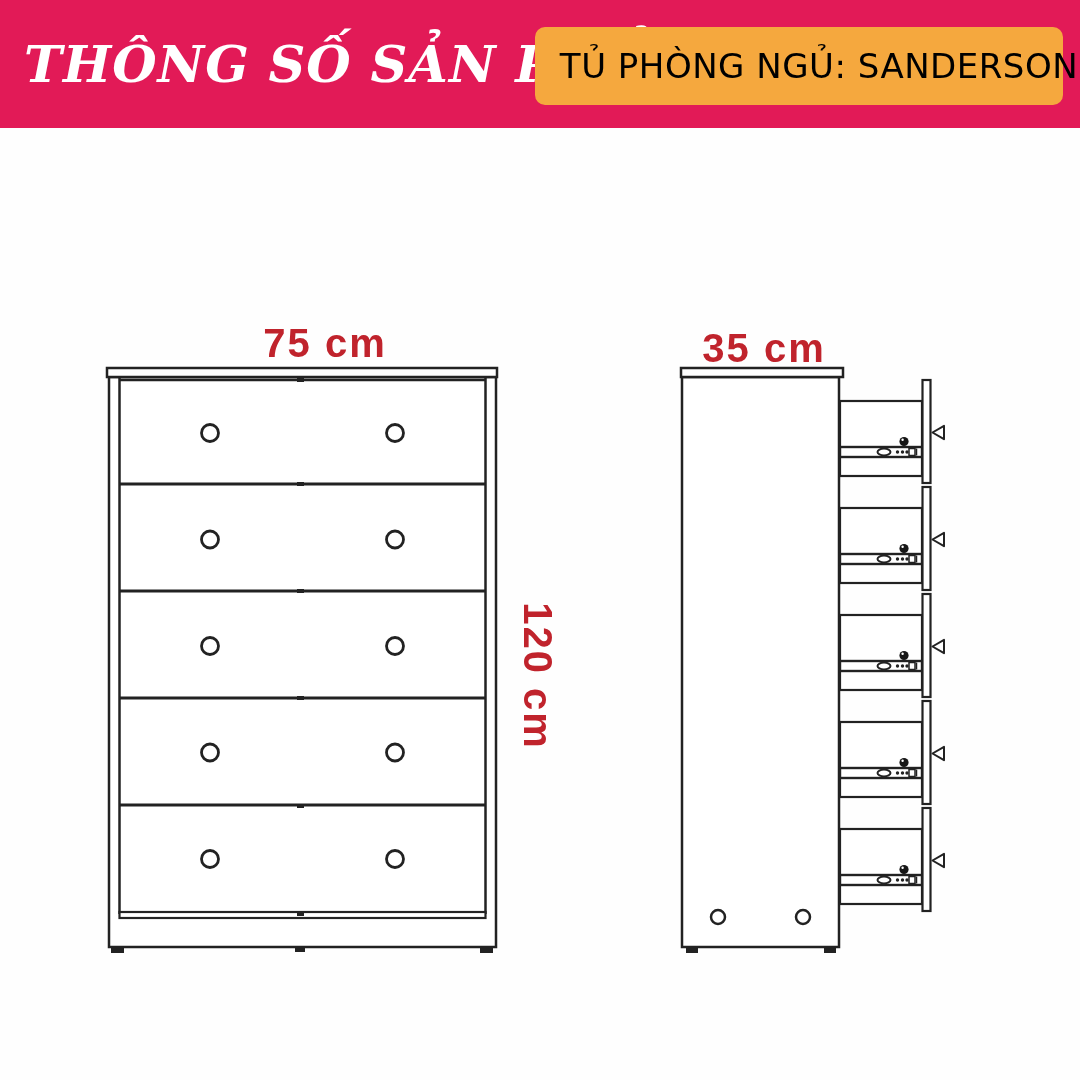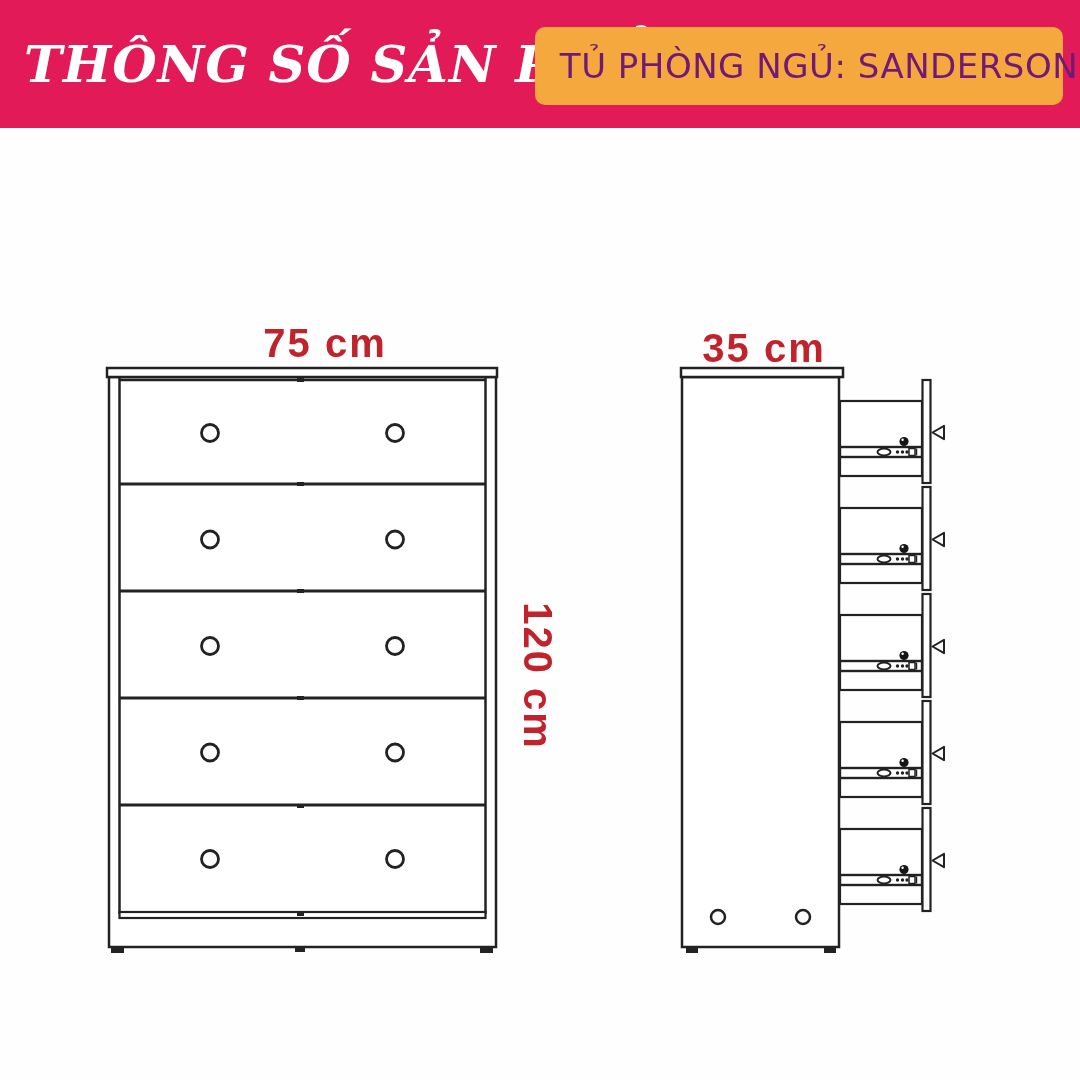--- a/index.html
+++ b/index.html
@@ -20,21 +20,21 @@
     font-family:"DejaVu Serif",serif;font-style:italic;font-weight:700;
     font-size:51px;letter-spacing:1px;color:#fff;white-space:nowrap;
   }
   .badge{
     position:absolute;left:535px;top:27px;width:528px;height:78px;
     background:var(--badge,#f5a83e);border-radius:10px;
     display:flex;align-items:center;justify-content:center;
   }
   .badge span{
     font-family:"DejaVu Sans",sans-serif;font-weight:400;
-    font-size:34px;color:#701a75;white-space:nowrap;letter-spacing:0.5px;margin-left:40px;
+    font-size:34px;color:#000000;white-space:nowrap;letter-spacing:0.5px;margin-left:40px;
   }
 
   
   .canvas{position:absolute;left:0;top:16px;width:1080px;height:1080px;}
   svg{display:block;}
   .dim-label{
     font-family:"Liberation Sans",sans-serif;font-weight:700;font-size:40px;
     fill:var(--dim,#c0232c);letter-spacing:2px;
   }
 </style>

